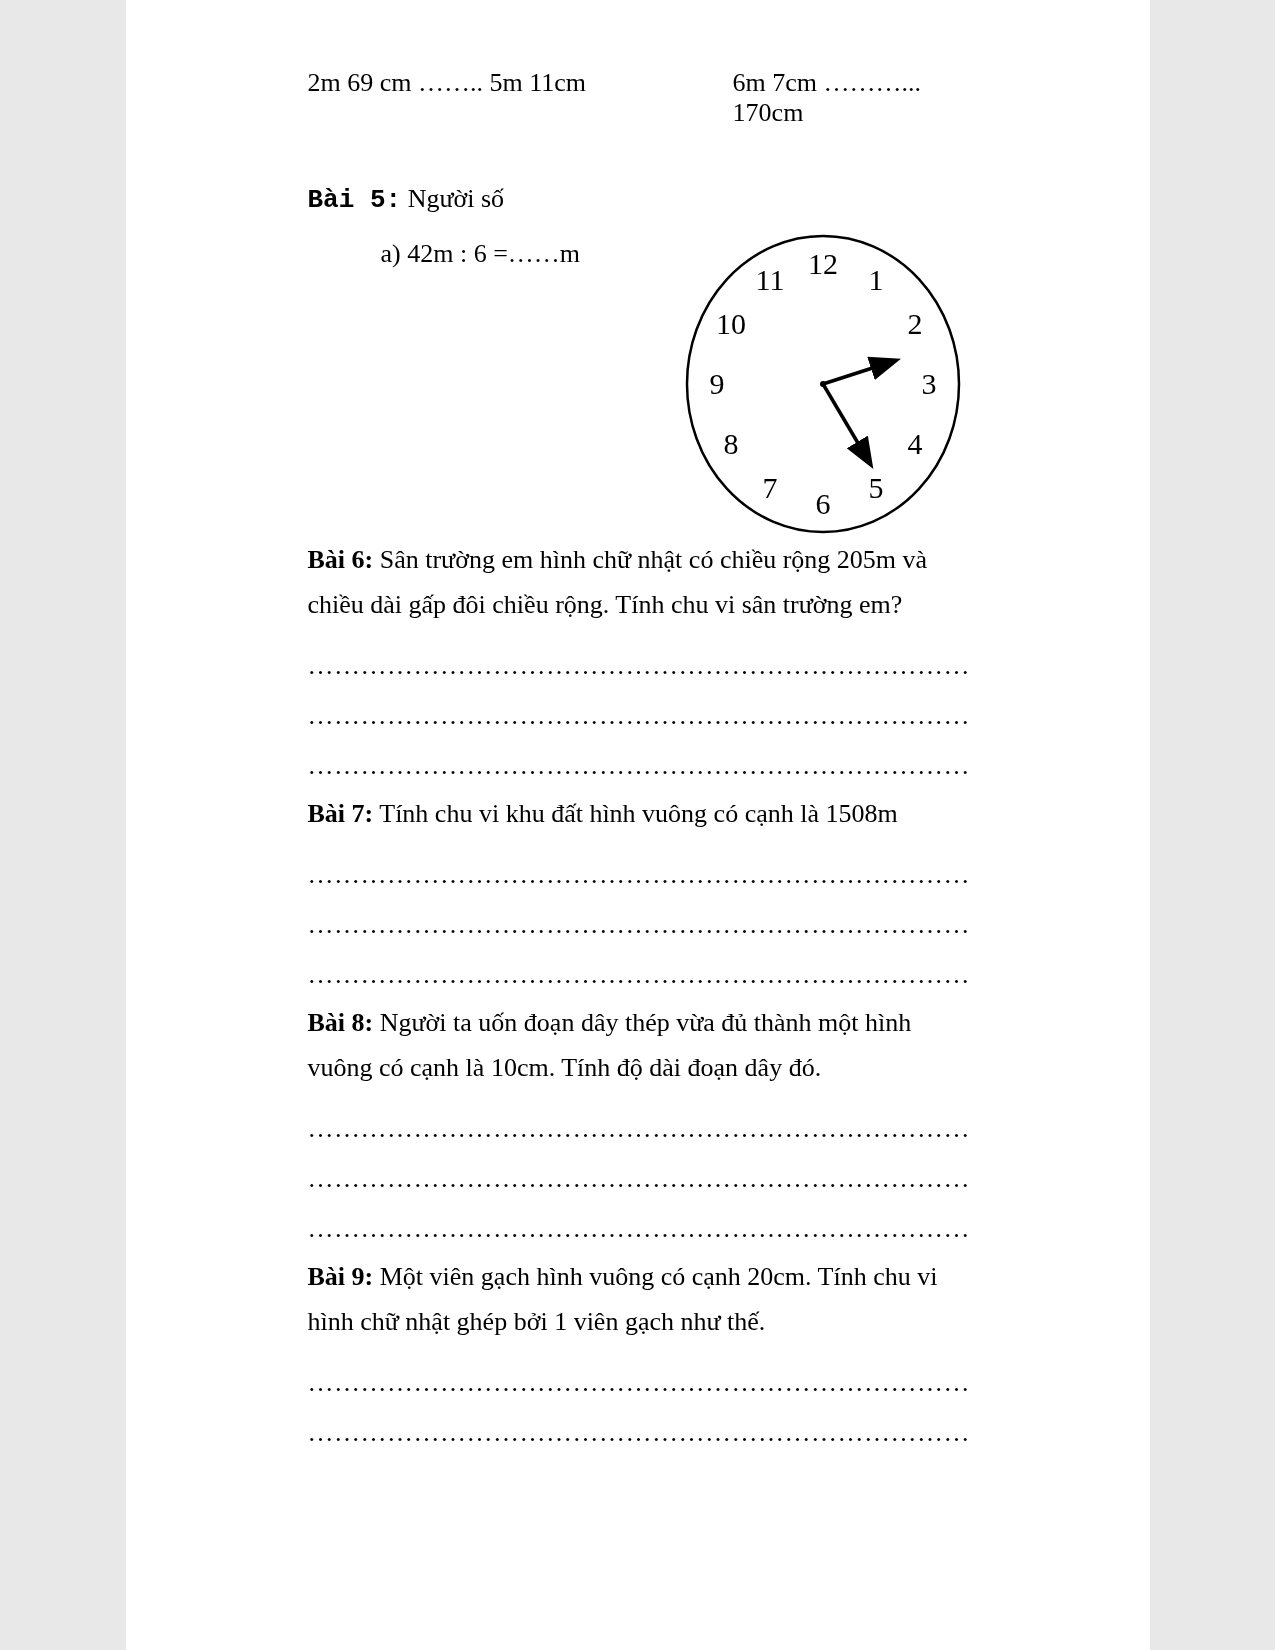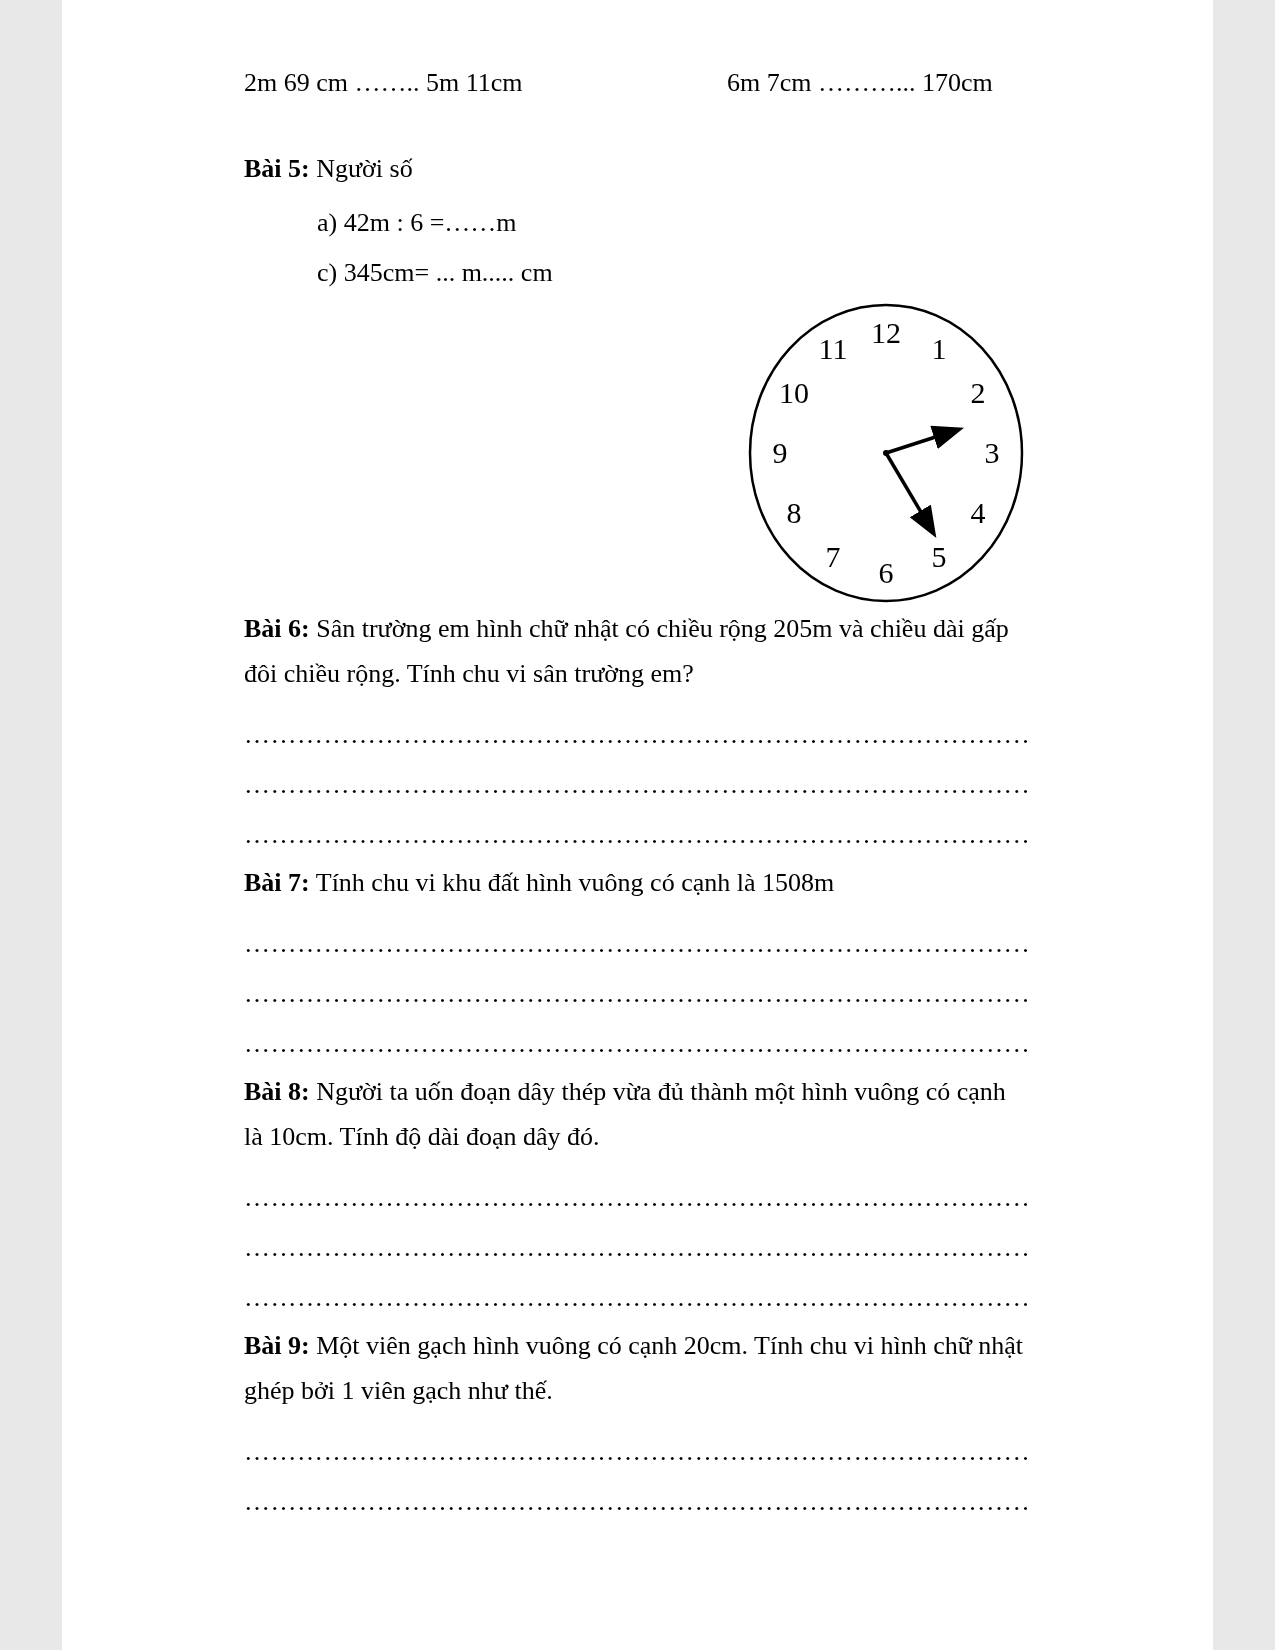--- a/index.html
+++ b/index.html
@@ -1,35 +1,35 @@
 <!DOCTYPE html>
 <html><head>
 <meta charset="utf-8">
 <style>
   html, body { margin: 0; padding: 0; background: #e8e8e8; }
   .page {
     position: relative;
-    width: 1151px;
+    width: 1024px;
     height: 1650px;
     margin: 0 auto;
     background: #ffffff;
     box-sizing: border-box;
     padding: 68px 183px 0 182px;
     font-family: "Liberation Serif", "DejaVu Serif", serif;
     font-size: 26px;
     color: #000000;
     overflow: hidden;
   }
   .comparison-row { display: flex; }
   .comparison-row .cmp-left { width: 483px; }
 
   .section-heading { margin-top: 56px; }
-  .section-heading b { font-weight: bold; }
+  .section-heading b { font-weight: bold; font-family: Liberation Mono, monospace; }
 
-  .bai5-row { display: flex; margin-top: 14px; flex-direction: column; }
+  .bai5-row { display: flex; margin-top: 14px; }
   .bai5-items { padding-left: 73px; flex: 1; }
   .bai5-items .fill-item { line-height: 50px; white-space: nowrap; }
 
   .clock-wrap { width: 285px; margin-left: auto; margin-top: 2px; }
   .clock-wrap svg { display: block; }
   .clock-num {
     font-family: "Liberation Serif", "DejaVu Serif", serif;
     font-size: 30px;
     fill: #000;
   }
@@ -56,21 +56,20 @@
   </div>
 
   <div class="section-heading">
     <b>Bài 5:</b>
     <span>Người số</span>
   </div>
 
   <div class="bai5-row">
     <div class="bai5-items">
       <div class="fill-item">a) 42m : 6 =……m</div>
-      <div class="fill-item">c) 345cm= ... m..... cm</div>
     </div>
 
     <div class="clock-wrap">
       <svg width="285" height="306" viewBox="0 0 285 306">
         <defs>
           <marker id="arrow" markerWidth="9" markerHeight="8" refX="6" refY="3.5" orient="auto">
             <path d="M0,0 L9,3.5 L0,7 Z" fill="#000"></path>
           </marker>
         </defs>
         <ellipse cx="141" cy="153" rx="136" ry="148" fill="none" stroke="#000" stroke-width="2.5"></ellipse>

